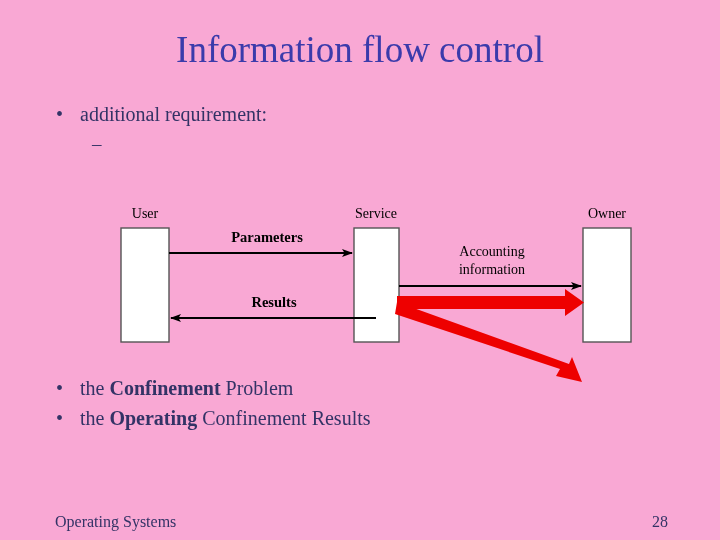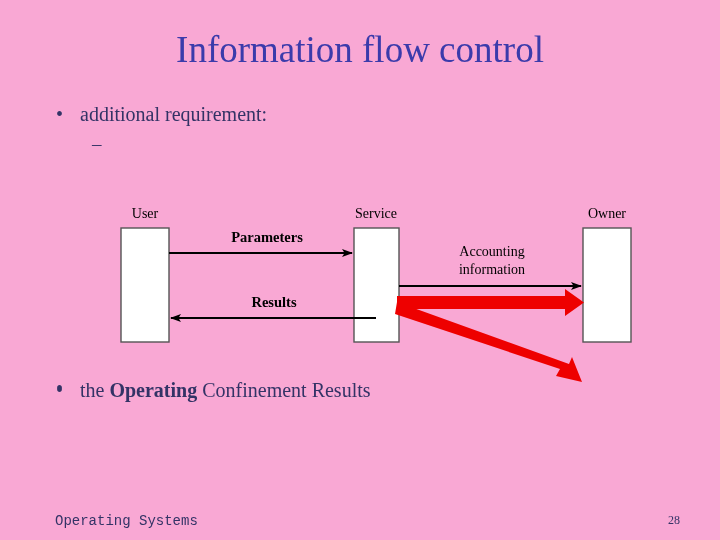--- a/index.html
+++ b/index.html
@@ -106,32 +106,32 @@
     font-family: "Liberation Serif", "DejaVu Serif", serif;
     font-size: 14px;
     fill: #000000;
   }
 
   
   .footer-left {
     position: absolute;
     left: 55px;
     top: 513px;
-    font-size: 14px;
-    color: #333366;
-    font-family: Liberation Mono, monospace;
+    font-size: 16px;
+    color: #333366;
+    font-family: Liberation Serif, serif;
     white-space: nowrap;
   }
   .footer-right {
     position: absolute;
     left: 640px;
     top: 513px;
     width: 40px;
-    text-align: right;
-    font-size: 12px;
+    text-align: center;
+    font-size: 16px;
     color: #333366;
     font-family: "Liberation Serif", "DejaVu Serif", serif;
   }
 </style>
 </head>
 <body>
 
 <div class="slide">
 
   <div class="title">Information flow control</div>
@@ -198,20 +198,23 @@
       <g>
         <path d="M 293,106 L 465,168 L 468,161 L 478,186 L 452,180 L 456,173 L 291,118 Z" fill="#ee0000"></path>
       </g>
     </svg>
   </div>
 
   <div class="bullet-block" id="bottom-bullets">
 
     <div class="bullet-l1">
       <span class="marker">•</span>
+      <span class="bullet-text">
+        <span>the </span><b>Confinement</b><span> Problem</span>
+      </span>
     </div>
 
     <div class="bullet-l1">
       <span class="marker">•</span>
       <span class="bullet-text">
         <span>the </span><b>Operating</b><span> Confinement Results</span>
       </span>
     </div>
 
   </div>

